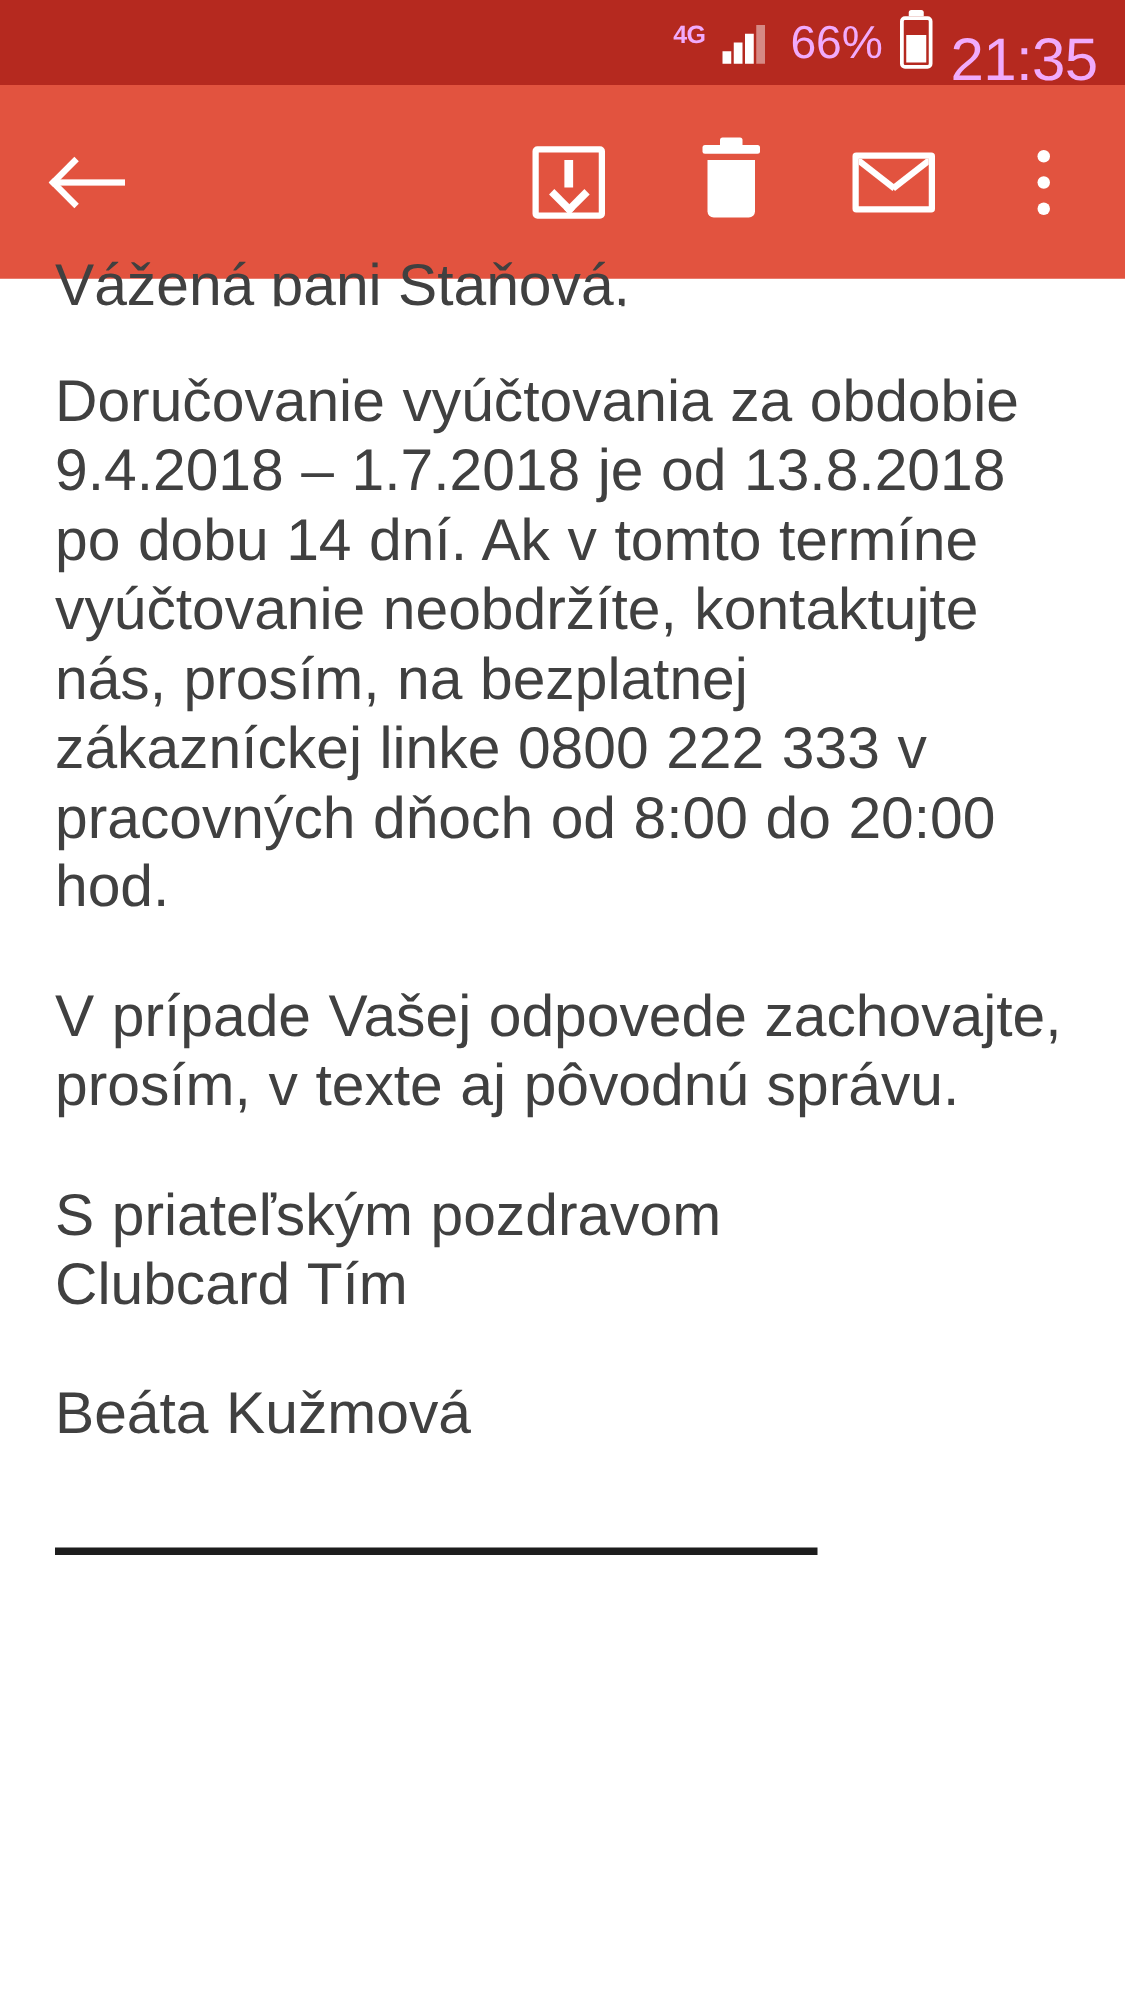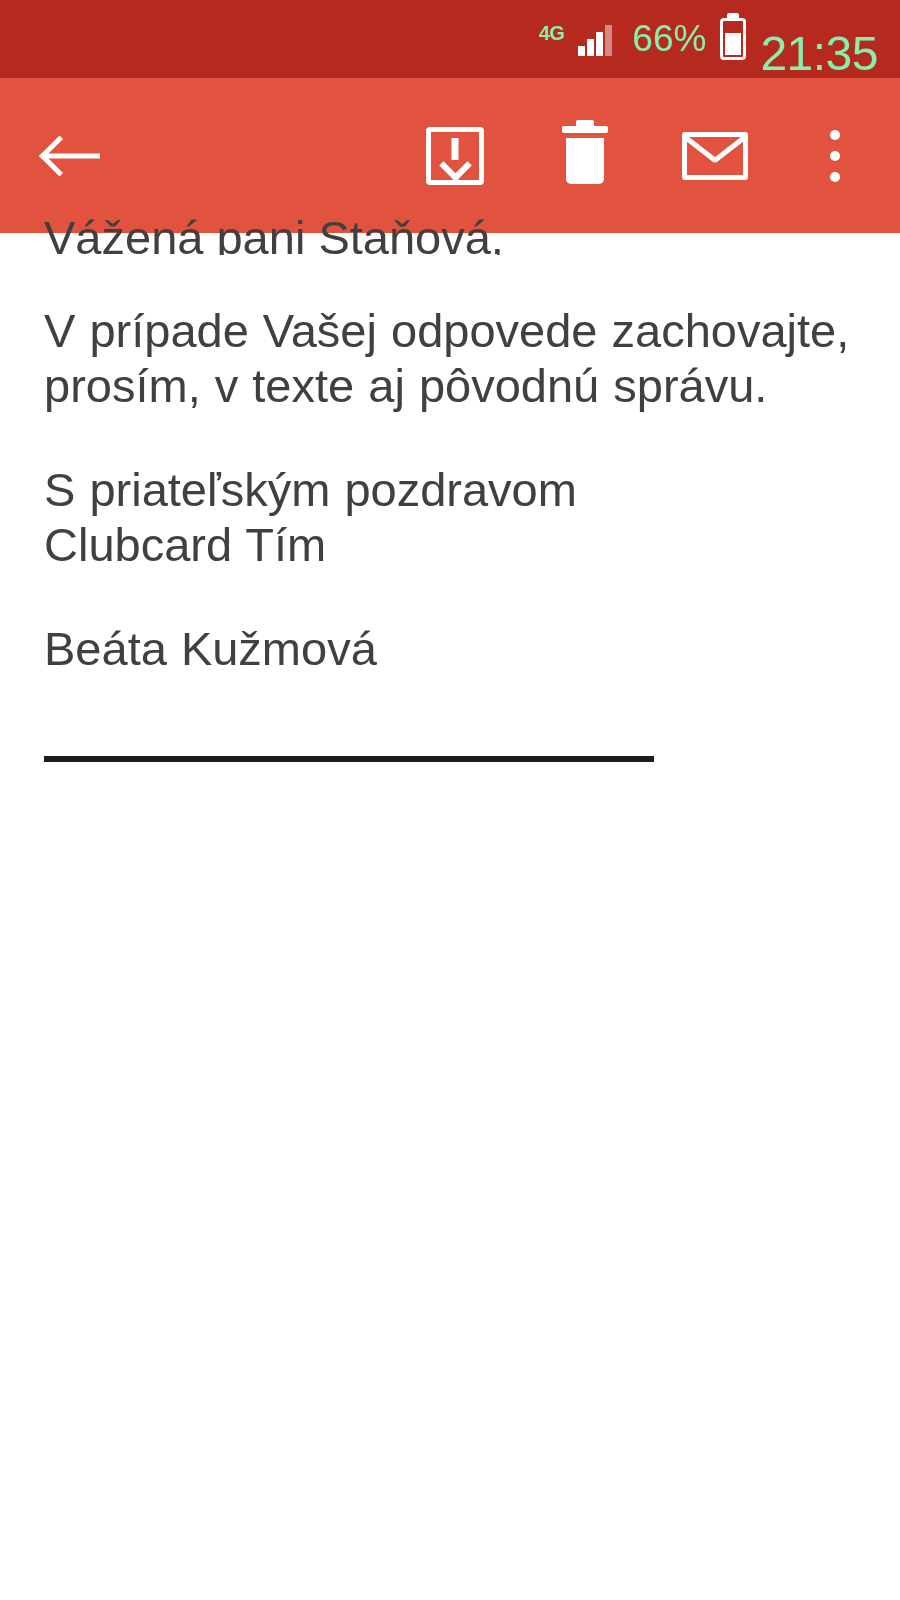--- a/index.html
+++ b/index.html
@@ -6,27 +6,27 @@
   html, body {
     width: 900px;
     height: 1600px;
     background: #ffffff;
     font-family: "Liberation Sans", sans-serif;
     overflow: hidden;
   }
 
   
   .status-bar {
-    height: 78px;
+    height: 68px;
     background: #b5291f;
     display: flex;
     align-items: center;
     justify-content: flex-end;
     padding: 0 22px;
-    color: #86efac;
+    color: #f0abfc;
   }
   .status-right {
     display: flex;
     align-items: center;
     gap: 14px;
   }
   .net-badge {
     font-size: 20px;
     font-weight: bold;
     line-height: 1;
@@ -268,20 +268,21 @@
         <span></span>
       </span>
   </div>
 </div>
 
 <div class="message-body">
 
   <div class="cut-line">Vážená pani Staňová,</div>
 
 
+  <p class="para">Doručovanie vyúčtovania za obdobie 9.4.2018 – 1.7.2018 je od 13.8.2018 po dobu 14 dní. Ak v tomto termíne vyúčtovanie neobdržíte, kontaktujte nás, prosím, na bezplatnej zákazníckej linke 0800 222 333 v pracovných dňoch od 8:00 do 20:00 hod.</p>
 
   <p class="para">V prípade Vašej odpovede zachovajte, prosím, v texte aj pôvodnú správu.</p>
 
   <p class="para sig-gap">S priateľským pozdravom</p>
 
   <p class="para signature-line">Clubcard Tím</p>
   <p class="para sig-gap">Beáta Kužmová</p>
 
   <div class="divider"></div>
 </div>

